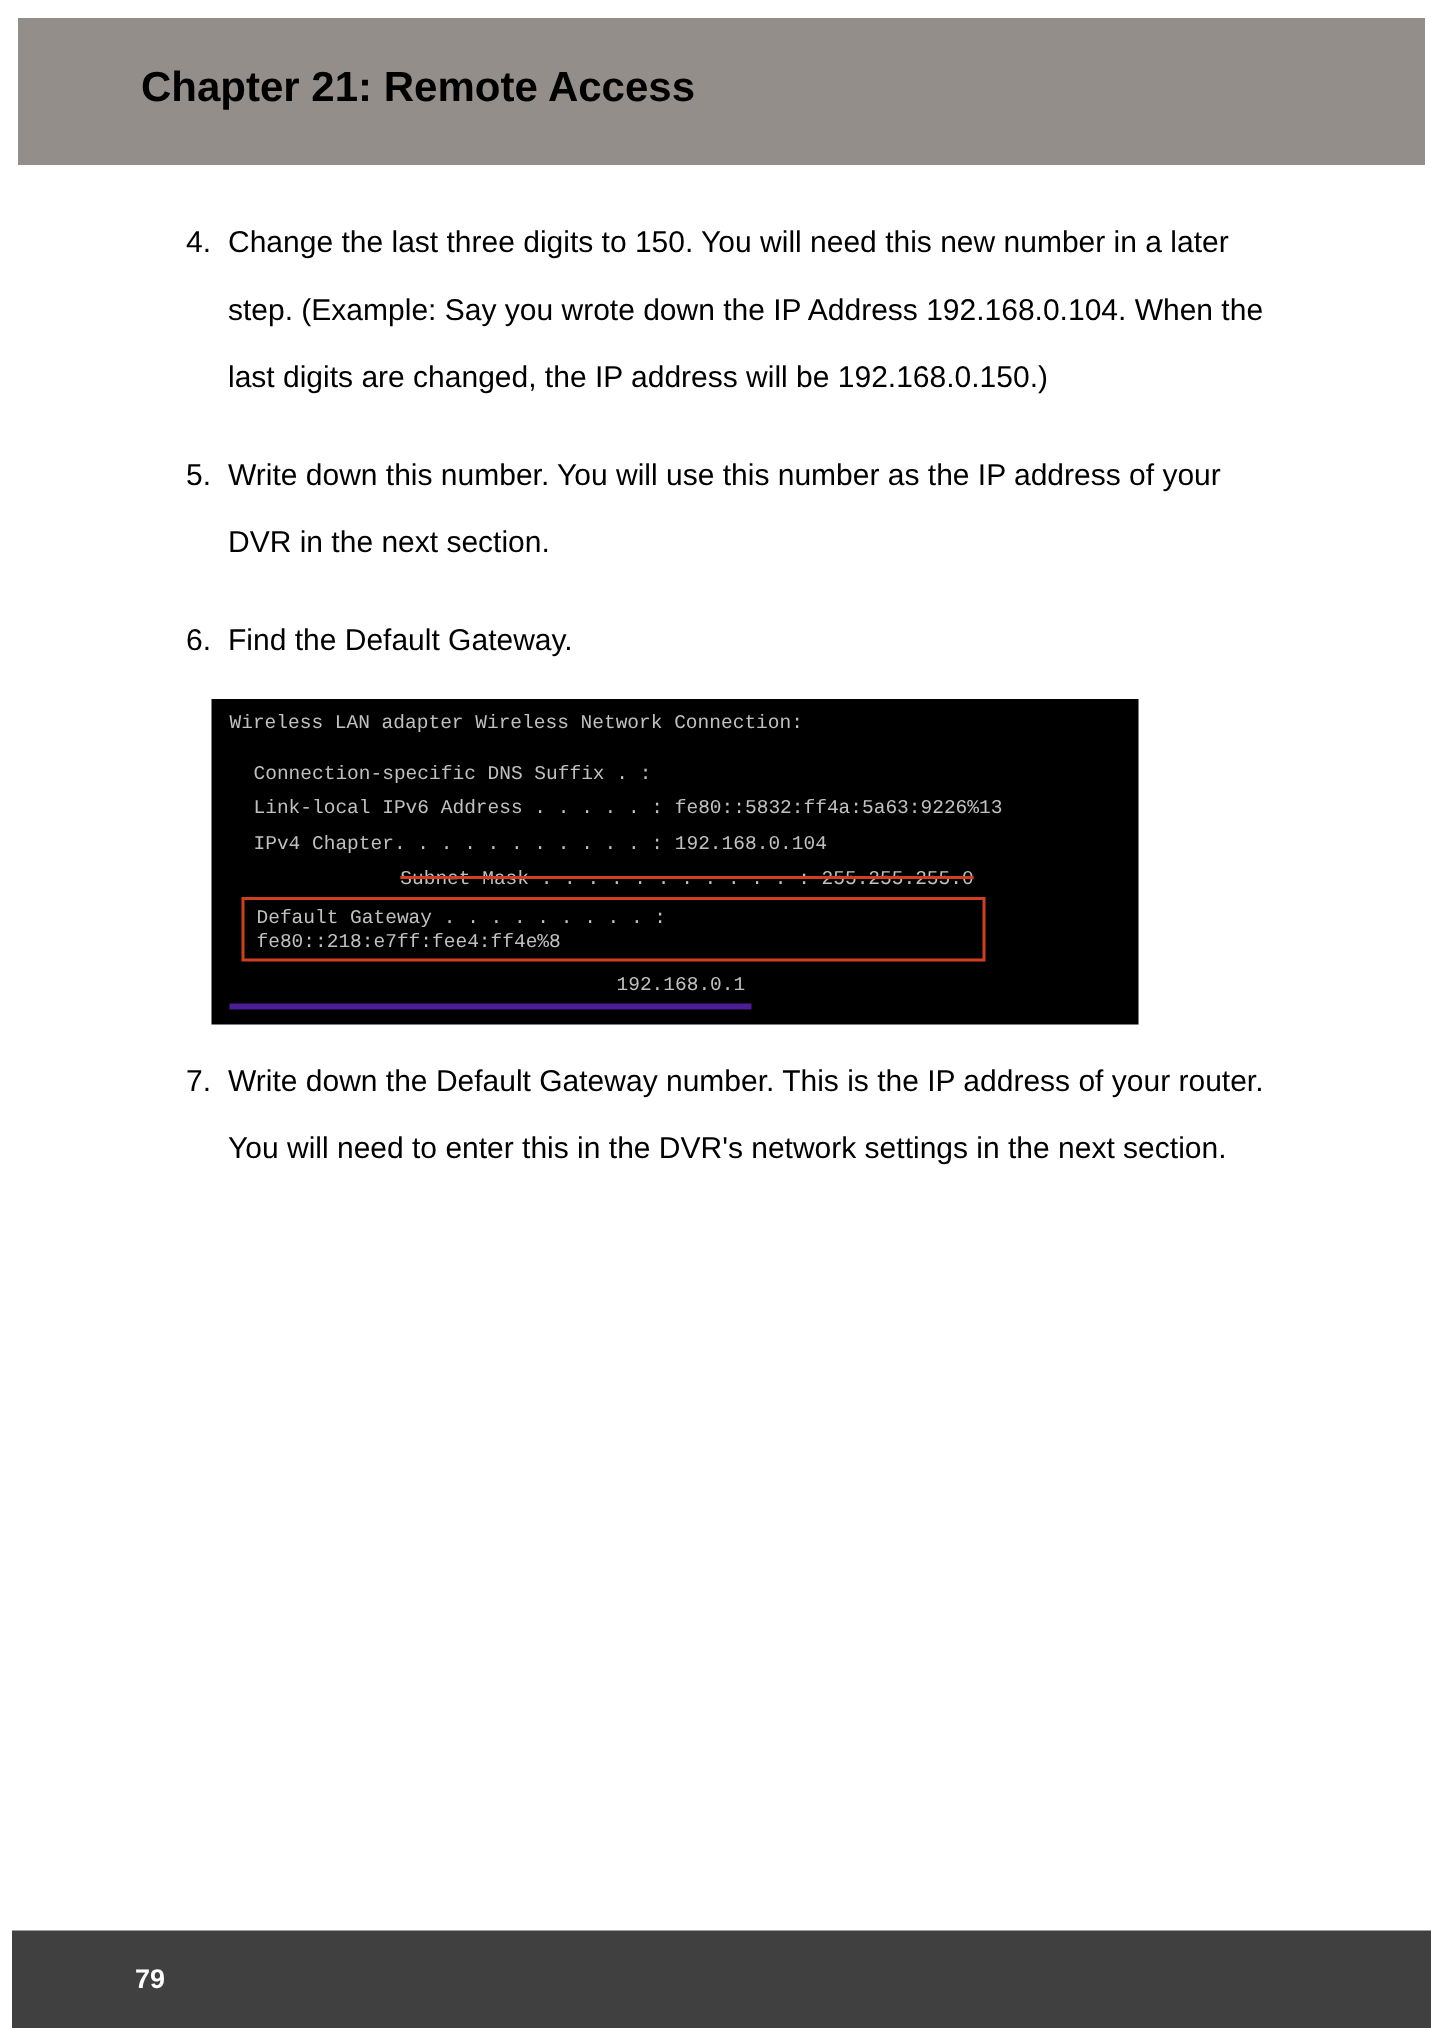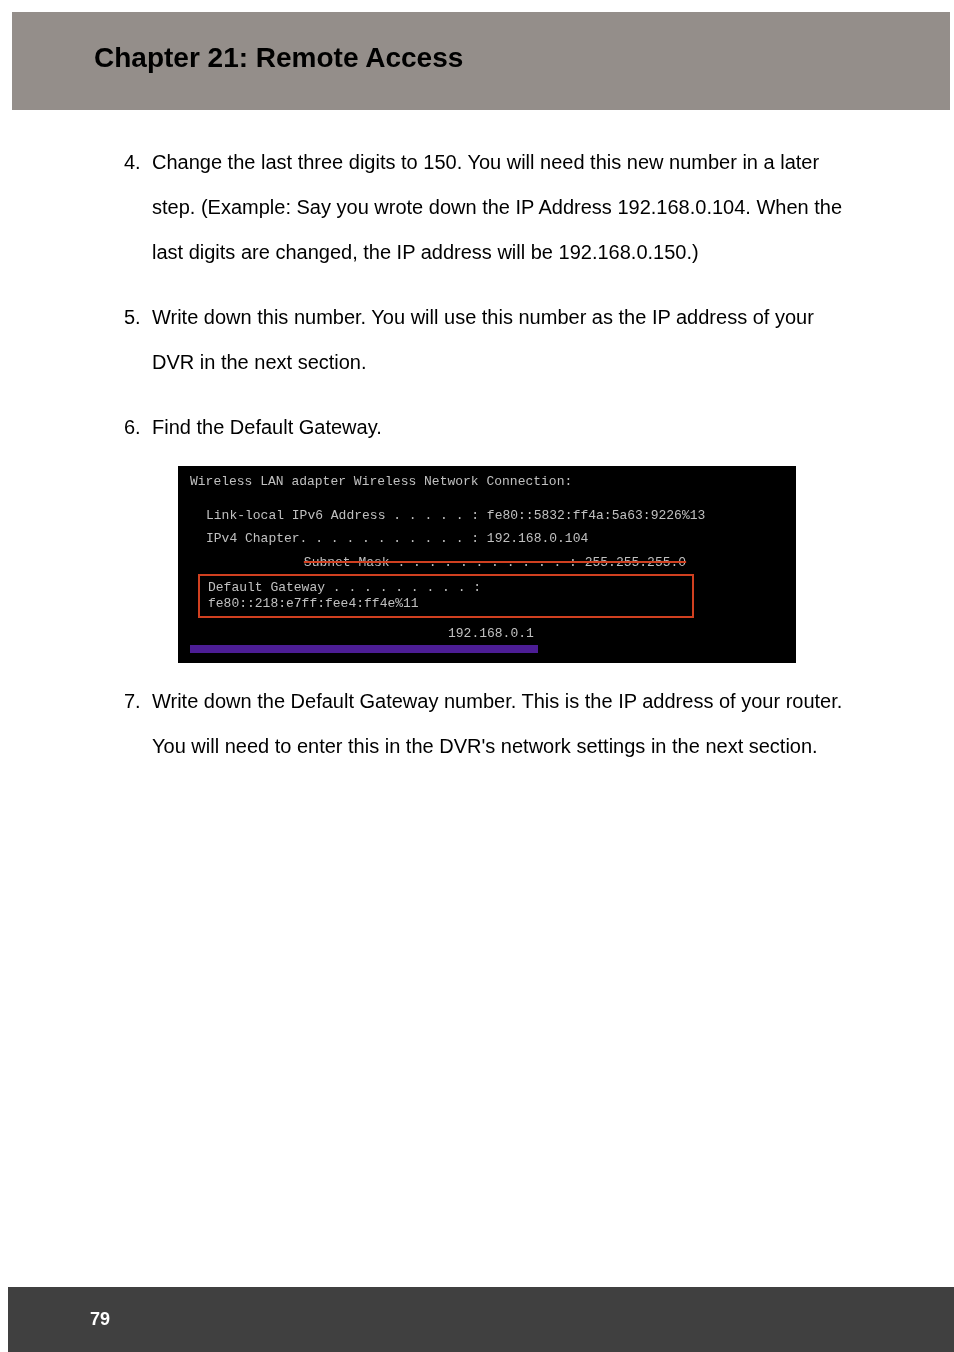--- a/index.html
+++ b/index.html
@@ -41,21 +41,21 @@
     .list-number {
       width: 50px;
       flex-shrink: 0;
       text-align: left;
       padding-left: 26px;
     }
     .list-text {
       flex: 1;
     }
     .screenshot {
-      margin-left: 84px;
+      margin-left: 47px;
       margin-top: 8px;
       margin-bottom: 8px;
       width: 618px;
       background: #000;
       padding: 4px 8px 6px 8px;
       font-family: 'Courier New', monospace;
       color: #c0c0c0;
       font-size: 13px;
       line-height: 1.2;
     }
@@ -71,21 +71,21 @@
       padding: 0 2px;
       margin-left: 12px;
       margin-right: 94px;
       display: block;
     }
     .highlight-pre {
       padding-left: 6px;
     }
     .below-box {
       padding-left: 258px;
-      border-bottom: 8px solid #4c1d95;
+      border-bottom: 4px solid #4c1d95;
       display: inline-block;
     }
     .footer {
       position: absolute;
       bottom: 0;
       left: 0;
       width: 100%;
       background: #404040;
       padding: 22px 0 22px 78px;
     }
@@ -115,25 +115,26 @@
       <div class="list-text">Write down this number. You will use this number as the IP address of your DVR in the next section.</div>
     </div>
 
     <div class="list-item">
       <div class="list-number">6.</div>
       <div class="list-text">Find the Default Gateway.</div>
     </div>
 
     <div class="screenshot">
       <div class="line1">Wireless LAN adapter Wireless Network Connection:</div>
+      <div class="indented">Connection-specific DNS Suffix  . :</div>
       <div class="indented">Link-local IPv6 Address . . . . . : fe80::5832:ff4a:5a63:9226%13</div>
       <div class="indented">IPv4 Chapter. . . . . . . . . . . : 192.168.0.104</div>
       <div class="indented" style="text-decoration: line-through; text-decoration-color: #d04020; text-decoration-thickness: 2px; text-align: center;">Subnet Mask . . . . . . . . . . . : 255.255.255.0</div>
       <div class="highlight-box">
-        <div class="highlight-pre">Default Gateway . . . . . . . . . : fe80::218:e7ff:fee4:ff4e%11</div>
+        <div class="highlight-pre">Default Gateway . . . . . . . . . : fe80::218:e7ff:fee4:ff4e%8</div>
       </div>
       <div><span class="below-box">192.168.0.1</span></div>
     </div>
 
     <div class="list-item">
       <div class="list-number">7.</div>
       <div class="list-text">Write down the Default Gateway number. This is the IP address of your router. You will need to enter this in the DVR's network settings in the next section.</div>
     </div>
 
   </div>

